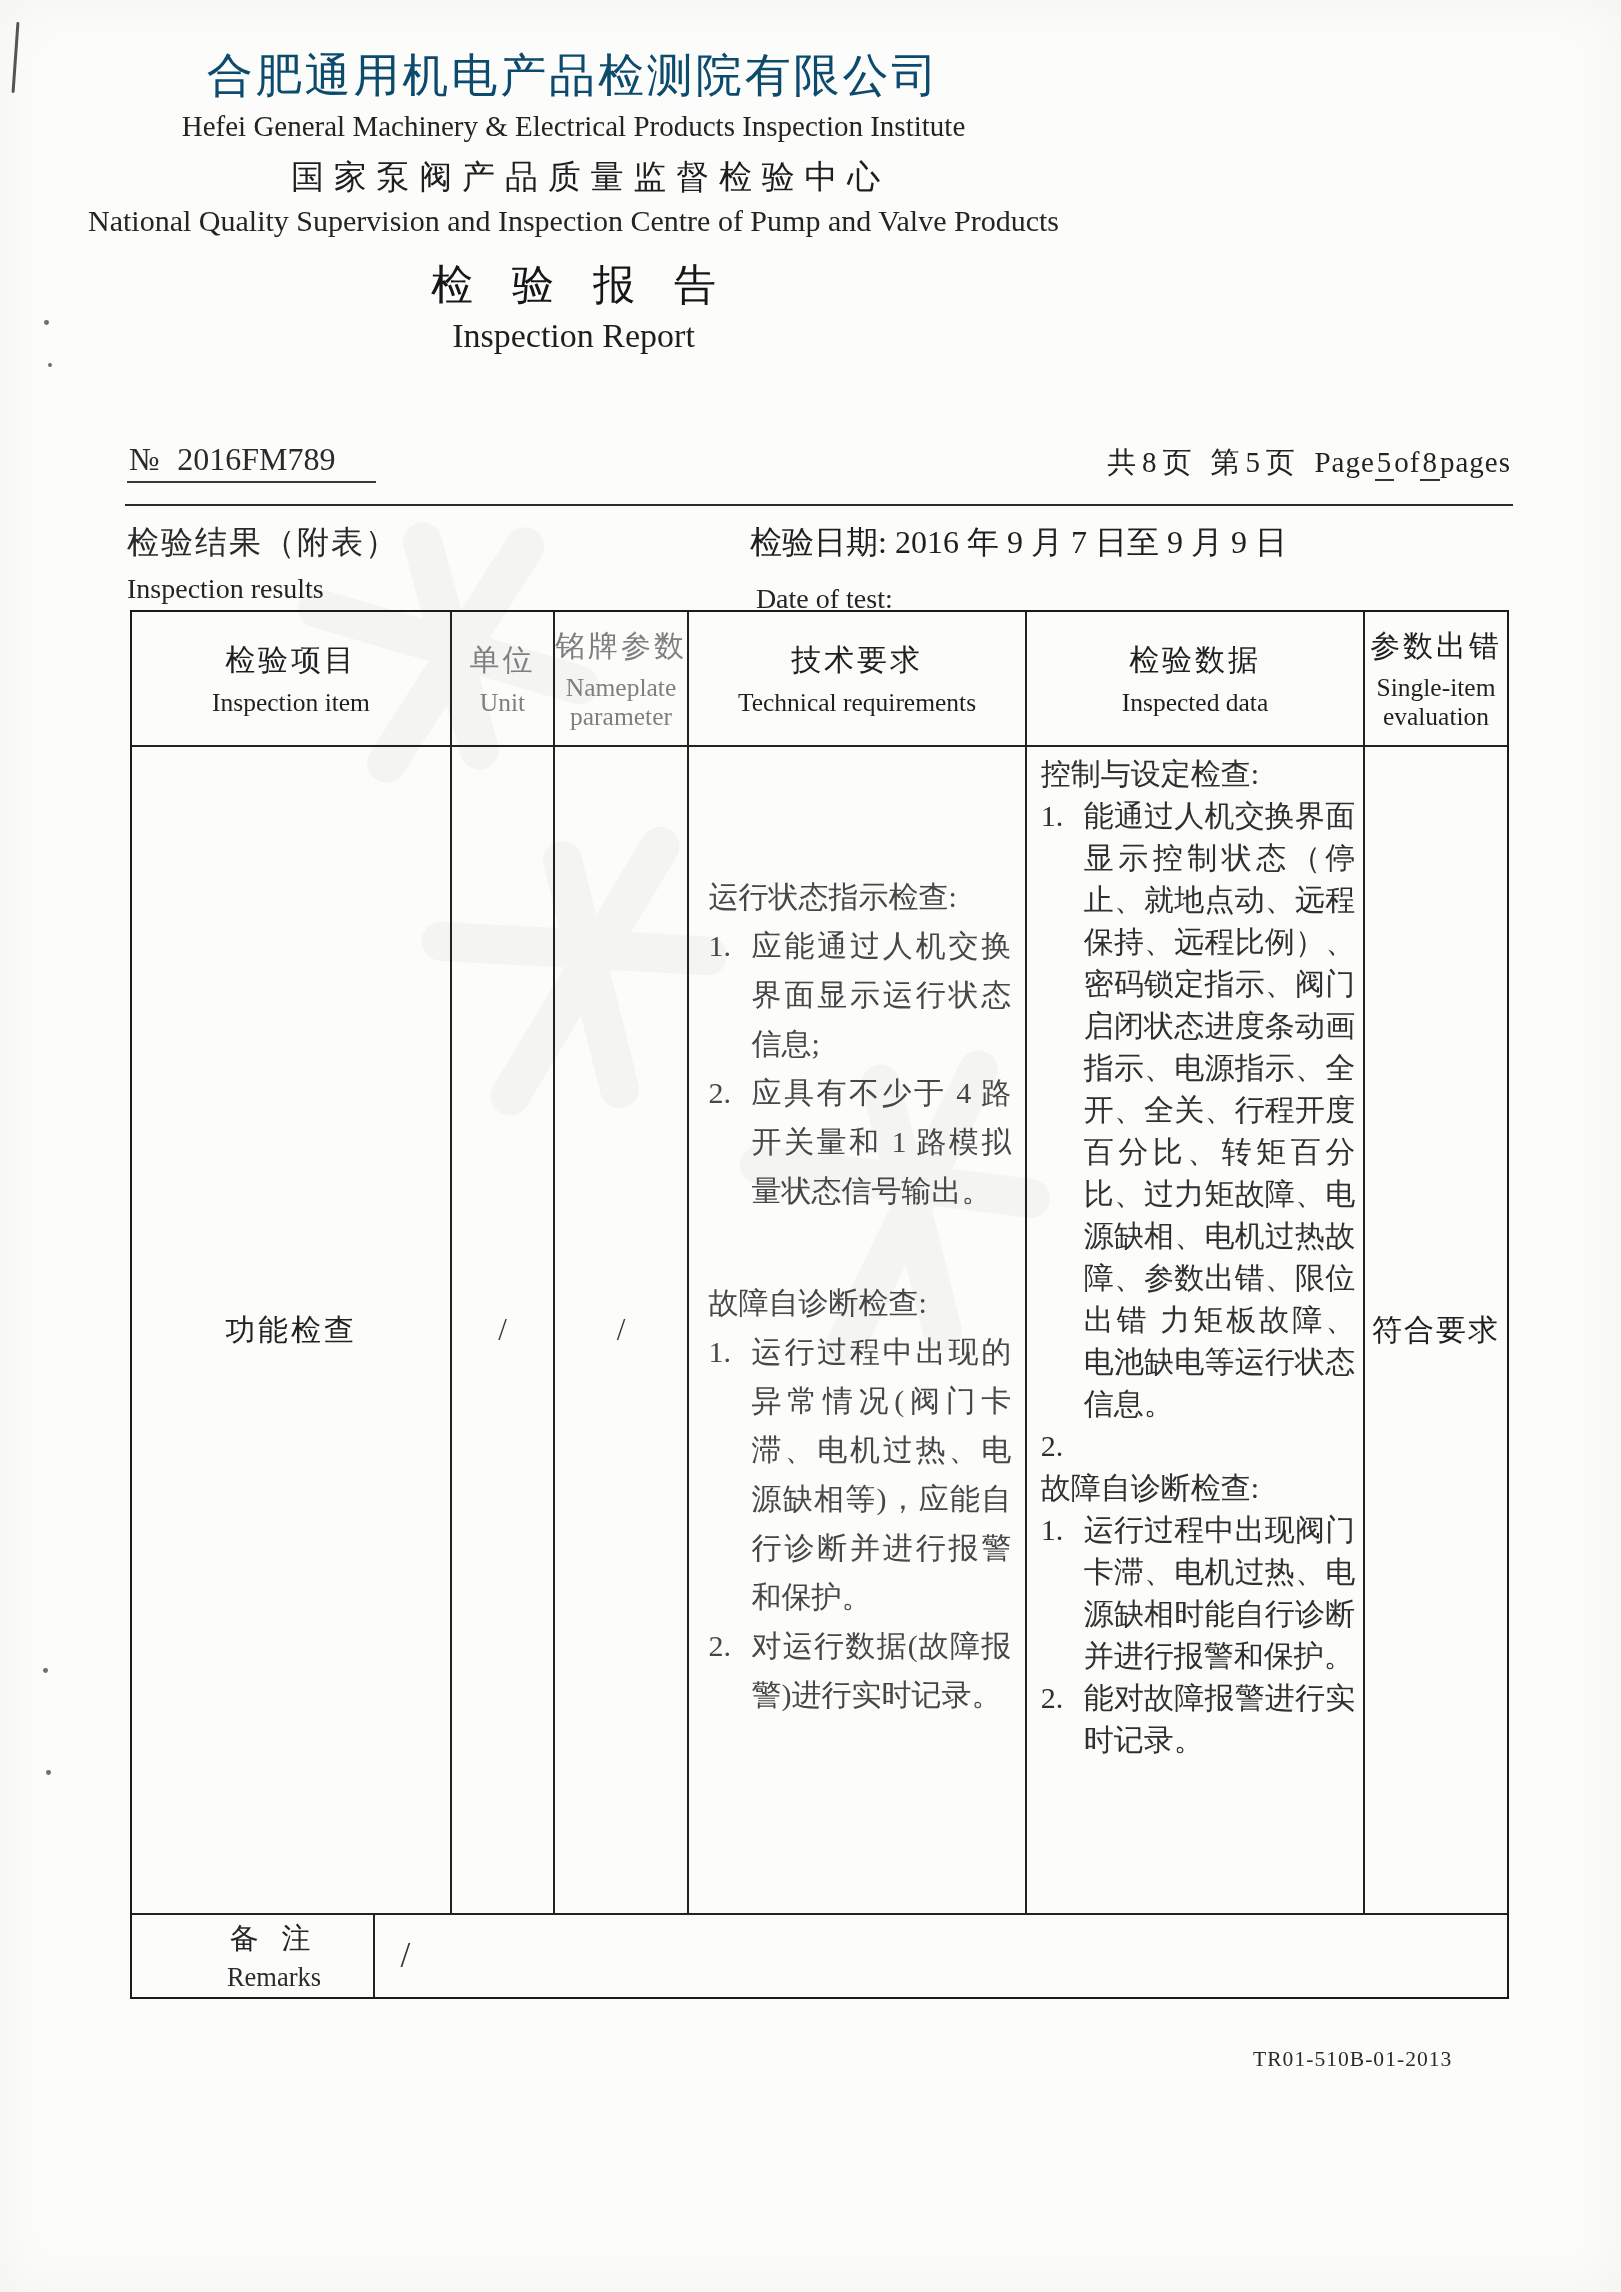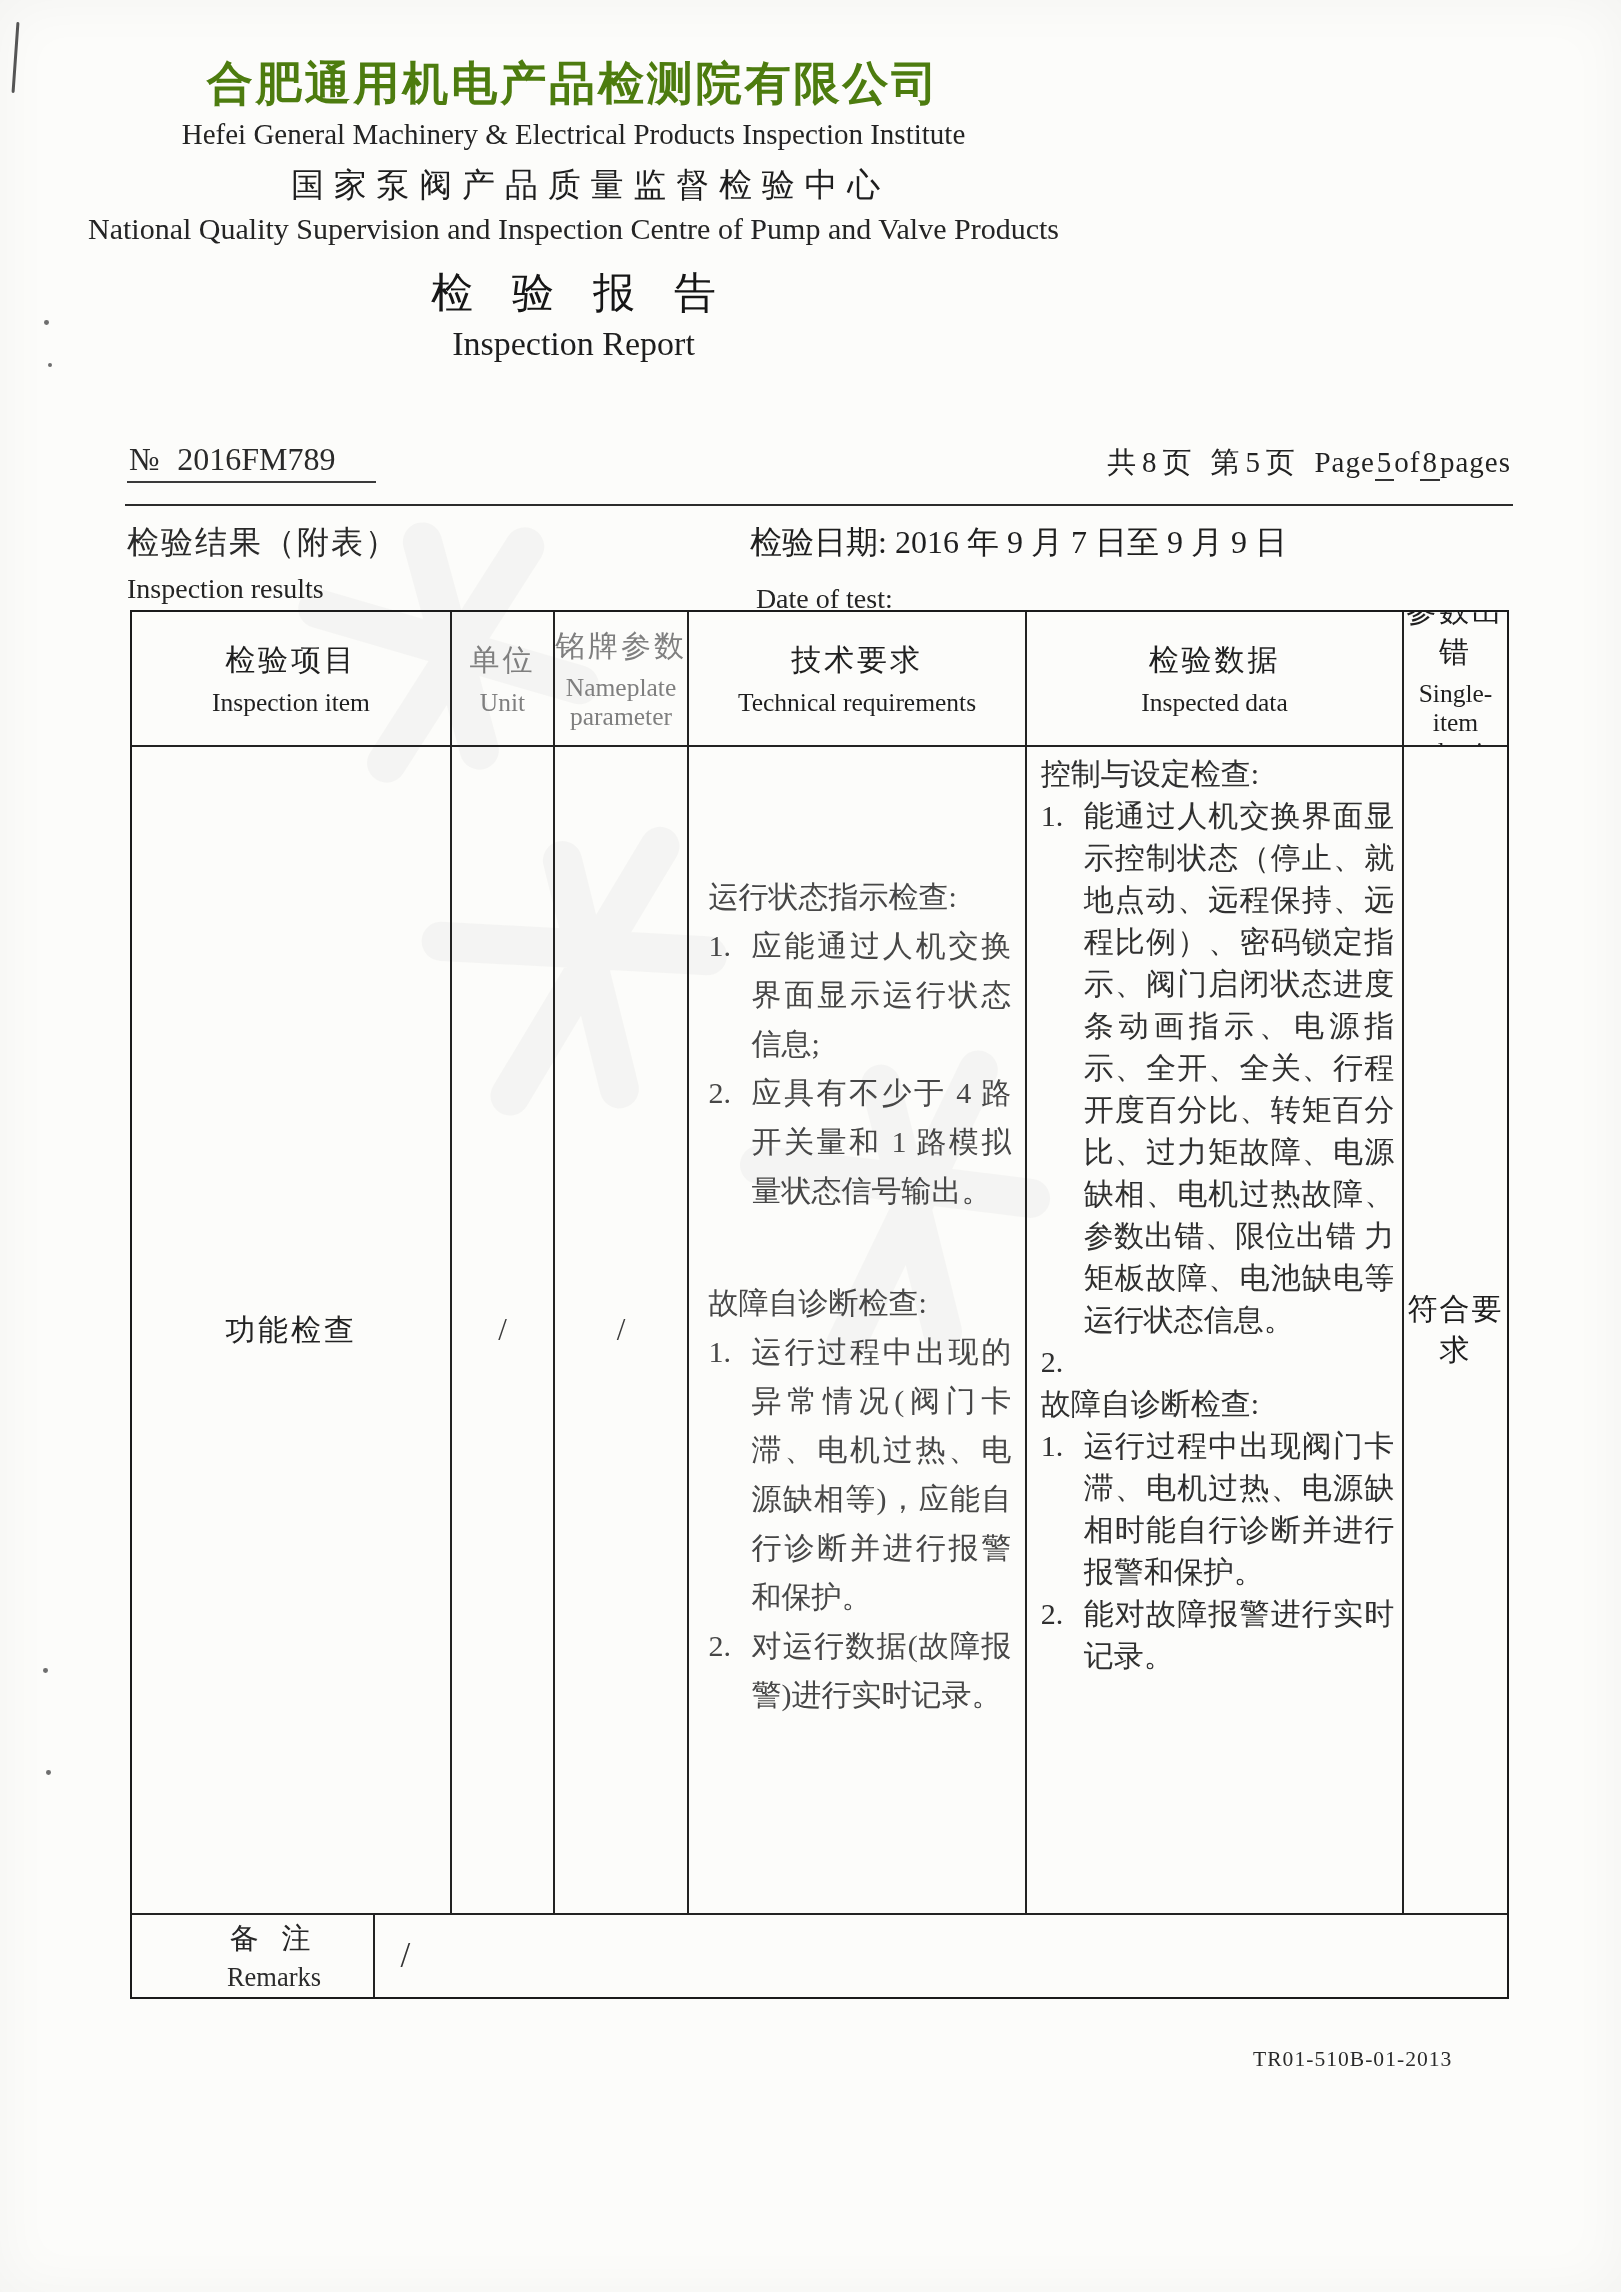--- a/index.html
+++ b/index.html
@@ -9,21 +9,21 @@
     margin:0 auto;
     background:#fcfcfa;
     overflow:hidden;
     font-family:"Liberation Serif","DejaVu Serif",serif;
     color:#2b2b2b;
     box-shadow:inset 0 0 59px rgba(0,0,0,0.04);
   }
 
   
   .hdr { position:absolute; top:45px; left:0; width:1147px; text-align:center; }
-  .company-cn { font-size:46px; letter-spacing:2.9px; color:#4d7c0f; font-weight:bold;margin-top:8px; }
+  .company-cn { font-size:46px; letter-spacing:2.9px; color:#0c4a6e; font-weight:normal; }
   .company-en { font-size:29px; margin-top:2.9px; color:#242424; }
   .center-cn  { font-size:33px; letter-spacing:9.8px; margin-top:11.8px; color:#1e1e1e;padding-left:34px; }
   .center-en  { font-size:30px; margin-top:3.9px; color:#242424; }
   .report-cn  { font-size:42px; letter-spacing:39px; padding-left:39px; margin-top:19.6px; color:#161616; font-weight:normal; }
   .report-en  { font-size:34px; margin-top:3.9px; color:#1e1e1e; }
 
   
   .no-row { position:absolute; top:441px; left:127px; width:1384px;
             display:flex; justify-content:space-between; align-items:flex-end; }
   .no-left { font-size:32px; color:#2a2a2a; }
@@ -48,21 +48,21 @@
   
   .tbl { position:absolute; top:610px; left:130px; width:1379px;
          border:2.9px solid #1b1b1b; box-sizing:border-box; background:transparent; }
   .tr { display:flex; width:100%; box-sizing:border-box; }
   .tr-head    { height:135px; border-bottom:2px solid #222; }
   .tr-body    { height:1168px; border-bottom:2px solid #222; }
   .tr-remarks { height:82px;padding-left:43px; }
   .td { box-sizing:border-box; overflow:hidden; }
   .bR { border-right:2px solid #222; }
   .c1 { width:320px; } .c2 { width:103px; } .c3 { width:134px; }
-  .c4 { width:338px; } .c5 { width:377px; } .c6 { flex:1; }
+  .c4 { width:338px; } .c5 { width:338px; } .c6 { flex:1; }
 
   .hc { display:flex; flex-direction:column; justify-content:center; align-items:center; text-align:center; }
   .hc-cn { font-size:30px; letter-spacing:2.9px; }
   .hc-en { font-size:25.5px; margin-top:6.9px; line-height:29px; }
   .hd-dark { color:#1f1f1f; }
   .hd-gray { color:#7f7f7f; }
 
   .mid { display:flex; align-items:center; justify-content:center; text-align:center; }
   .cell-item { font-size:30px; letter-spacing:2.9px; color:#222; }
   .cell-slash { font-size:31px; color:#3a3a3a; }

